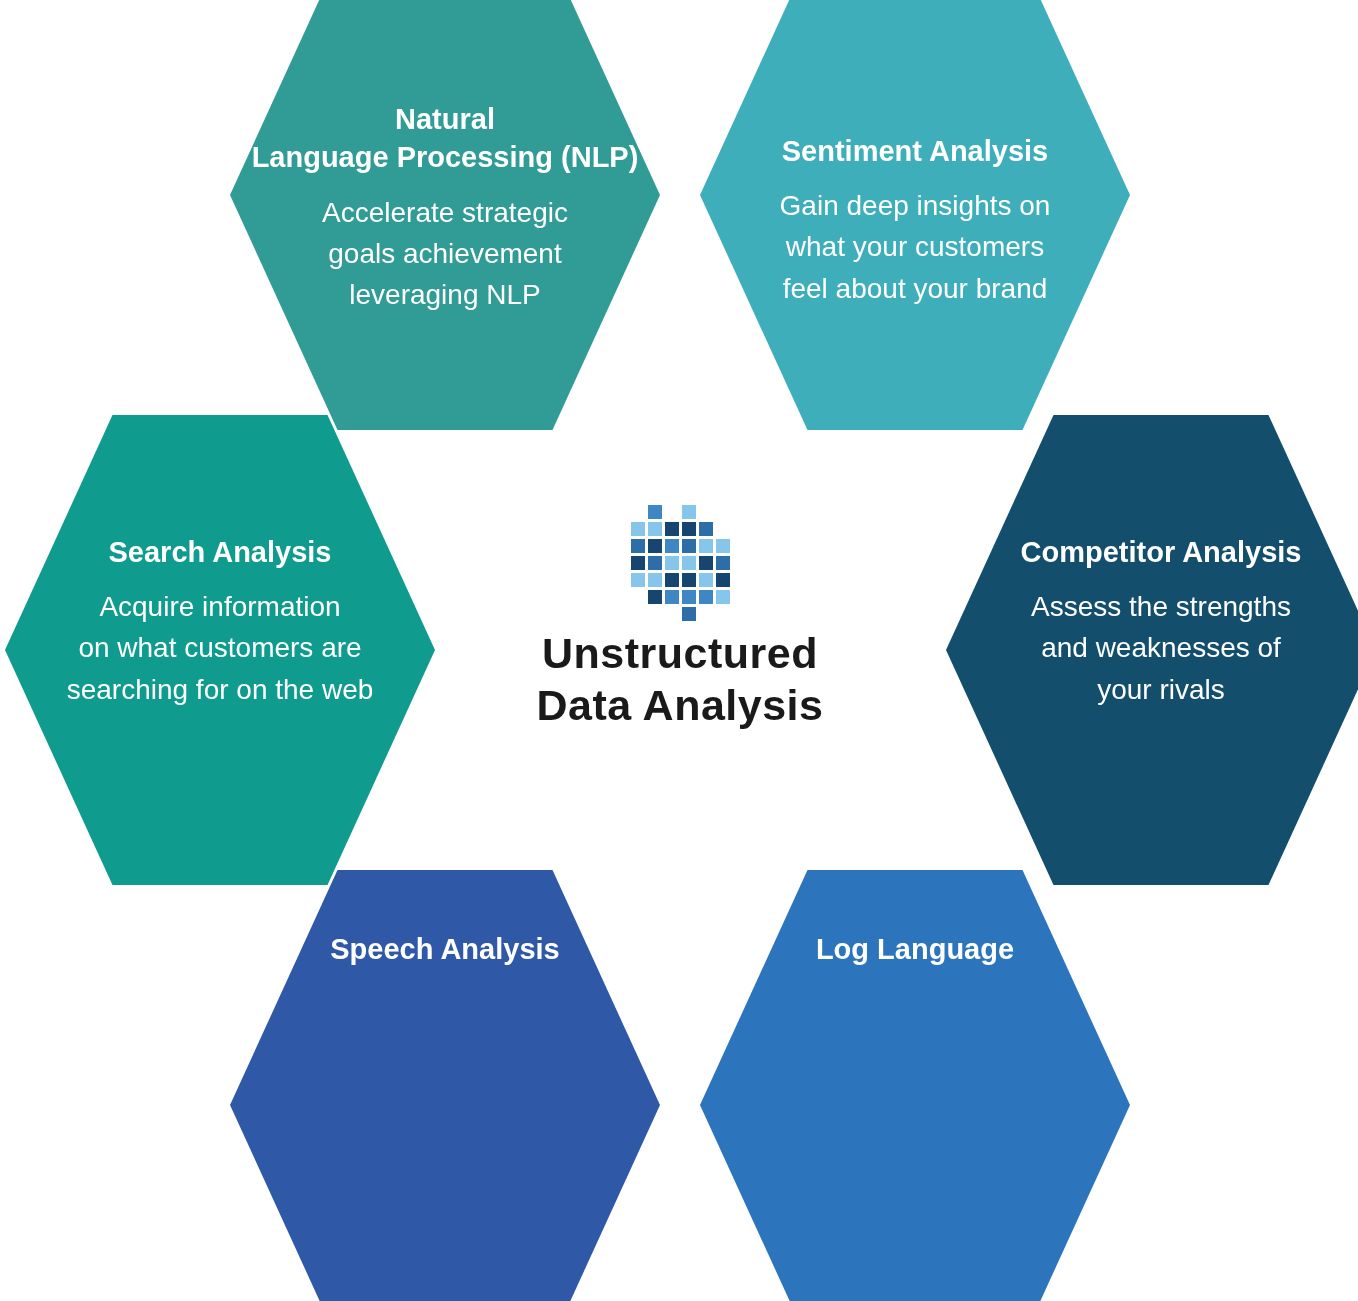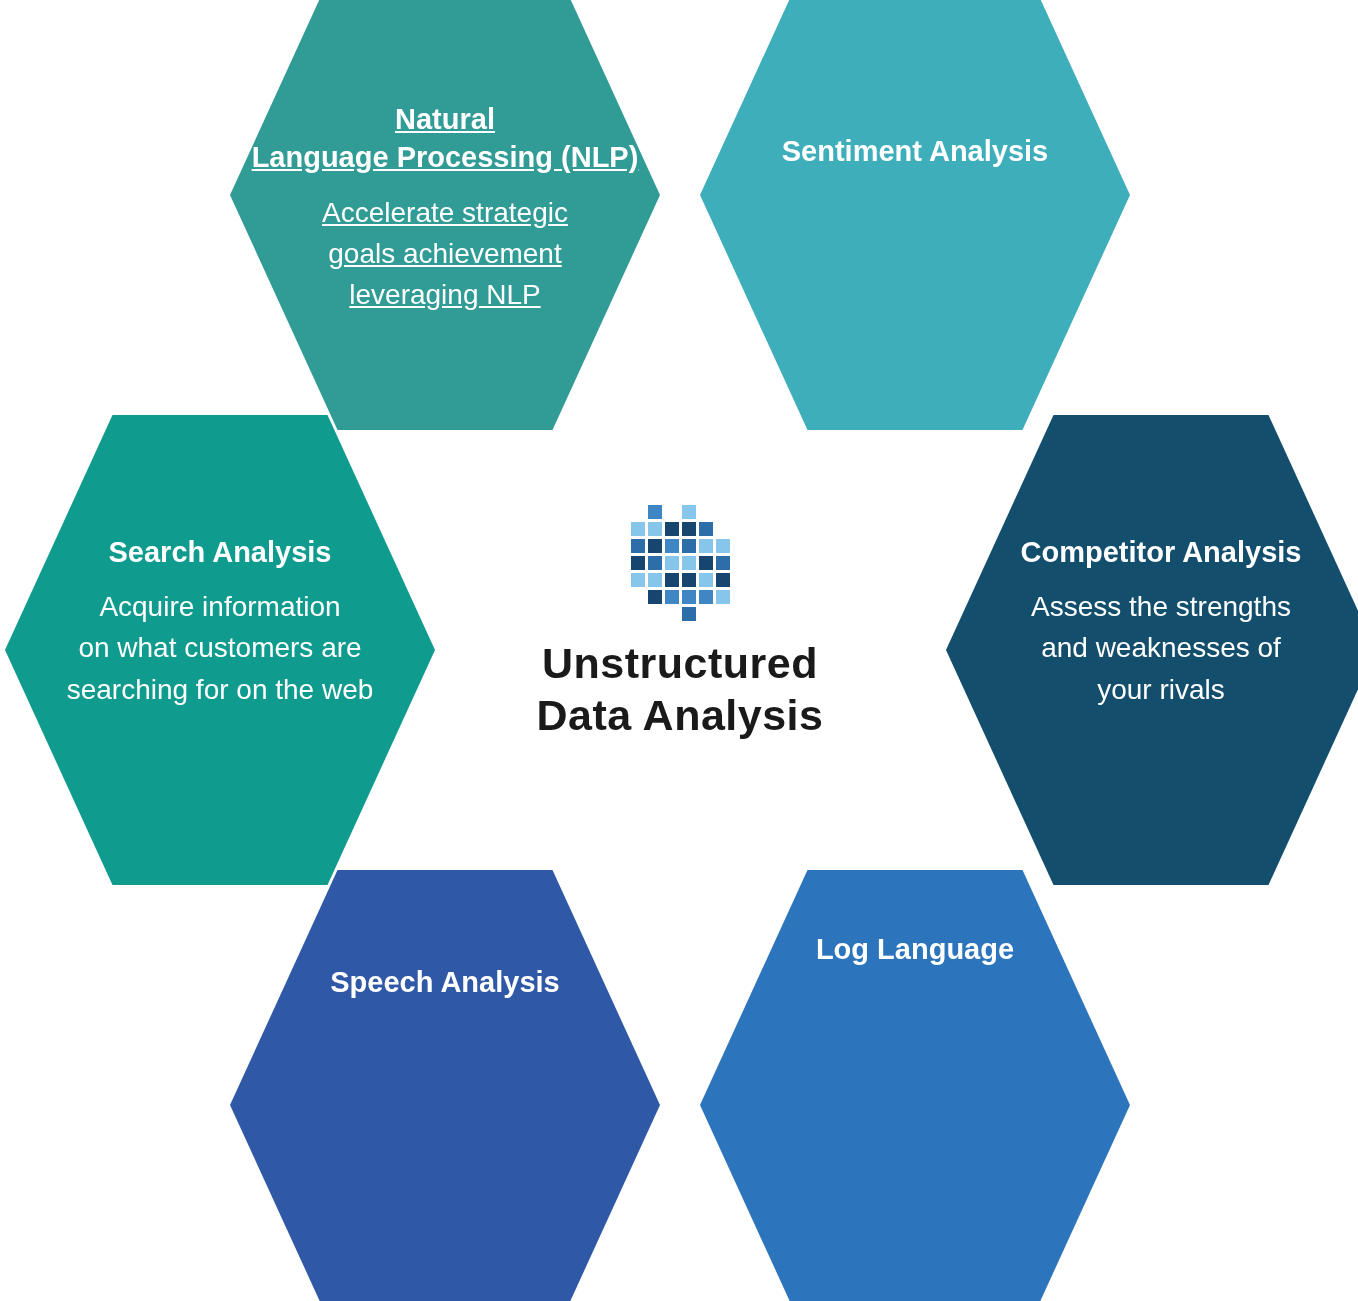--- a/index.html
+++ b/index.html
@@ -31,40 +31,39 @@
     white-space:pre-line; margin:0;
   }
 
   .pos-tl { left:230px; top:-40px; }
   .pos-tr { left:700px; top:-40px; }
   .pos-ml { left:5px;   top:415px; }
   .pos-mr { left:946px; top:415px; }
   .pos-bl { left:230px; top:870px; }
   .pos-br { left:700px; top:870px; }
 
-  .pos-tl .hex-text { top:140px;text-decoration:underline; }
+  .pos-tl .hex-text { top:140px; }
   .pos-tr .hex-text { top:172px; }
   .pos-ml .hex-text { top:118px; }
   .pos-mr .hex-text { top:118px; }
-  .pos-bl .hex-text { top:60px;margin-top:33px;  }
+  .pos-bl .hex-text { top:60px;  }
   .pos-br .hex-text { top:60px;  }
 
   
   .center {
     position:absolute; left:480px; top:505px; width:400px;
     text-align:center;
   }
   .logo {
     display:flex; justify-content:center; align-items:flex-start;
     gap:3px; height:122px;
   }
   .logo-col { display:flex; flex-direction:column; gap:3px; }
   .logo-cell { width:14px; height:14px; }
   .center-title {
-    margin-top:10px;
     font-size:43px; font-weight:bold; color:#1a1a1a;
     line-height:1.22; white-space:pre-line; letter-spacing:0.5px;
   }
 </style>
 </head>
 <body>
 
 <div class="canvas">
 
   <div class="hex-cell pos-tl">
@@ -75,20 +74,23 @@
       <div class="hex-body">Accelerate strategic
 goals achievement
 leveraging NLP</div>
     </div>
   </div>
 
   <div class="hex-cell pos-tr">
     <div class="hex-bg" style="background: rgb(63, 174, 187);"></div>
     <div class="hex-text">
       <div class="hex-title">Sentiment Analysis</div>
+      <div class="hex-body">Gain deep insights on
+what your customers
+feel about your brand</div>
     </div>
   </div>
 
   <div class="hex-cell pos-ml">
     <div class="hex-bg" style="background: rgb(15, 155, 141);"></div>
     <div class="hex-text">
       <div class="hex-title">Search Analysis</div>
       <div class="hex-body">Acquire information
 on what customers are
 searching for on the web</div>

